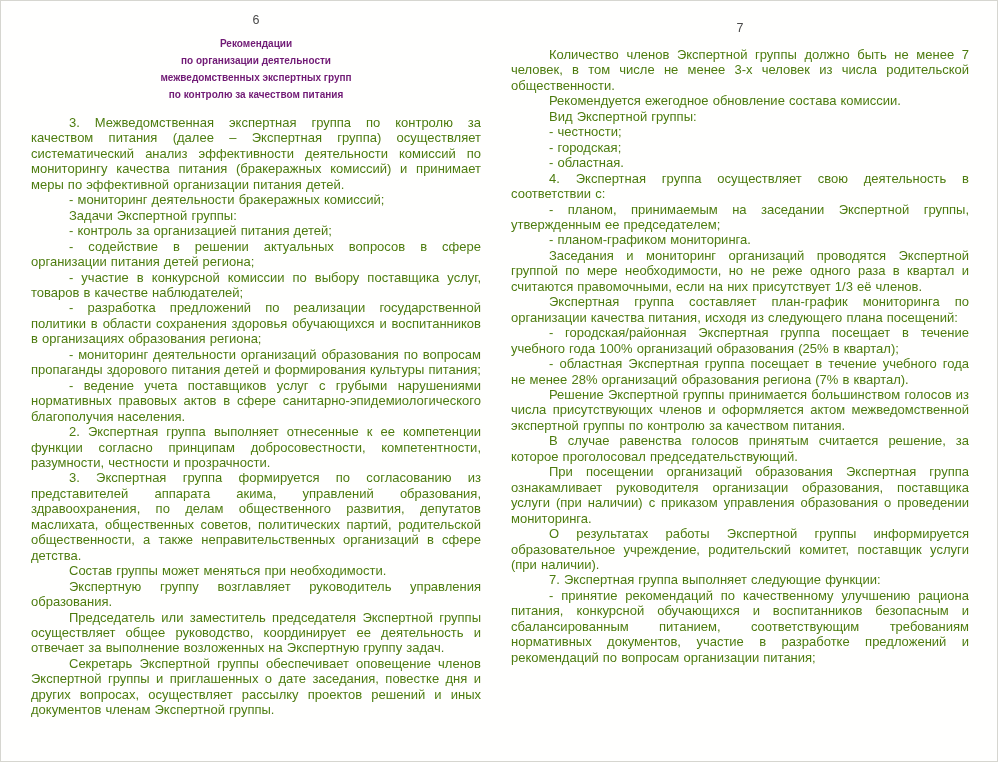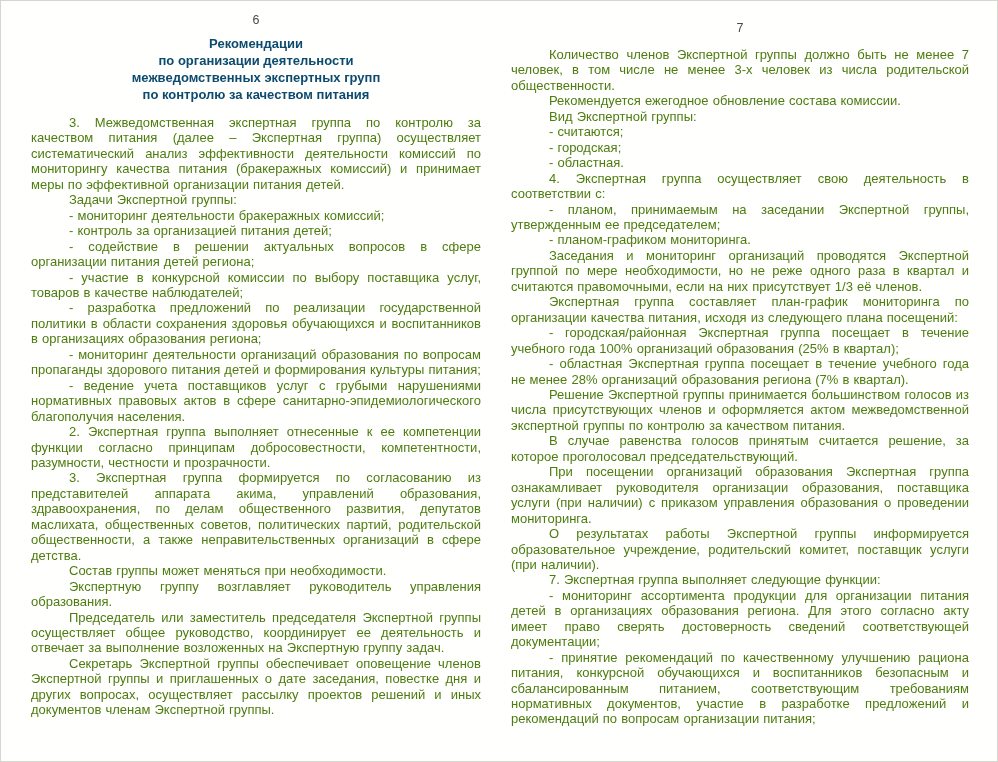--- a/index.html
+++ b/index.html
@@ -35,24 +35,24 @@
     font-size: 12.5px;
     color: #4a4a4a;
     margin: 0 0 8px 0;
   }
   .page-right .page-number {
     margin-bottom: 12px;
   }
   .doc-title {
     text-align: center;
     font-weight: bold;
-    font-size: 13px;
+    font-size: 10px;
     line-height: 17px;
     margin: 0 0 12px 0;
-    color: #0c4a6e;
+    color: #701a75;
   }
   .paragraphs .para {
     margin: 0;
     text-indent: 38px;
     text-align: justify;
     font-size: 13px;
     line-height: 15.45px;
     color: #4d7c0f;
     word-spacing: 0.5px;
   }
@@ -65,22 +65,22 @@
   <div class="page page-left">
     <div class="page-number">6</div>
     <div class="doc-title">
         <div class="title-line">Рекомендации</div>
         <div class="title-line">по организации деятельности</div>
         <div class="title-line">межведомственных экспертных групп</div>
         <div class="title-line">по контролю за качеством питания</div>
       </div>
     <div class="paragraphs">
         <p class="para">3. Межведомственная экспертная группа по контролю за качеством питания (далее – Экспертная группа) осуществляет систематический анализ эффективности деятельности комиссий по мониторингу качества питания (бракеражных комиссий) и принимает меры по эффективной организации питания детей.</p>
+        <p class="para">- мониторинг деятельности бракеражных комиссий;</p>
         <p class="para">Задачи Экспертной группы:</p>
-        <p class="para">- мониторинг деятельности бракеражных комиссий;</p>
         <p class="para">- контроль за организацией питания детей;</p>
         <p class="para">- содействие в решении актуальных вопросов в сфере организации питания детей региона;</p>
         <p class="para">- участие в конкурсной комиссии по выбору поставщика услуг, товаров в качестве наблюдателей;</p>
         <p class="para">- разработка предложений по реализации государственной политики в области сохранения здоровья обучающихся и воспитанников в организациях образования региона;</p>
         <p class="para">- мониторинг деятельности организаций образования по вопросам пропаганды здорового питания детей и формирования культуры питания;</p>
         <p class="para">- ведение учета поставщиков услуг с грубыми нарушениями нормативных правовых актов в сфере санитарно-эпидемиологического благополучия населения.</p>
         <p class="para">2. Экспертная группа выполняет отнесенные к ее компетенции функции согласно принципам добросовестности, компетентности, разумности, честности и прозрачности.</p>
         <p class="para">3. Экспертная группа формируется по согласованию из представителей аппарата акима, управлений образования, здравоохранения, по делам общественного развития, депутатов маслихата, общественных советов, политических партий, родительской общественности, а также неправительственных организаций в сфере детства.</p>
         <p class="para">Состав группы может меняться при необходимости.</p>
         <p class="para">Экспертную группу возглавляет руководитель управления образования.</p>
@@ -88,33 +88,32 @@
         <p class="para">Секретарь Экспертной группы обеспечивает оповещение членов Экспертной группы и приглашенных о дате заседания, повестке дня и других вопросах, осуществляет рассылку проектов решений и иных документов членам Экспертной группы.</p>
       </div>
   </div>
 
   <div class="page page-right">
     <div class="page-number">7</div>
     <div class="paragraphs">
         <p class="para">Количество членов Экспертной группы должно быть не менее 7 человек, в том числе не менее 3-х человек из числа родительской общественности.</p>
         <p class="para">Рекомендуется ежегодное обновление состава комиссии.</p>
         <p class="para">Вид Экспертной группы:</p>
-        <p class="para">- считаются;</p>
+        <p class="para">- честности;</p>
         <p class="para">- городская;</p>
         <p class="para">- областная.</p>
         <p class="para">4. Экспертная группа осуществляет свою деятельность в соответствии с:</p>
         <p class="para">- планом, принимаемым на заседании Экспертной группы, утвержденным ее председателем;</p>
         <p class="para">- планом-графиком мониторинга.</p>
         <p class="para">Заседания и мониторинг организаций проводятся Экспертной группой по мере необходимости, но не реже одного раза в квартал и считаются правомочными, если на них присутствует 1/3 её членов.</p>
         <p class="para">Экспертная группа составляет план-график мониторинга по организации качества питания, исходя из следующего плана посещений:</p>
         <p class="para">- городская/районная Экспертная группа посещает в течение учебного года 100% организаций образования (25% в квартал);</p>
         <p class="para">- областная Экспертная группа посещает в течение учебного года не менее 28% организаций образования региона (7% в квартал).</p>
         <p class="para">Решение Экспертной группы принимается большинством голосов из числа присутствующих членов и оформляется актом межведомственной экспертной группы по контролю за качеством питания.</p>
         <p class="para">В случае равенства голосов принятым считается решение, за которое проголосовал председательствующий.</p>
         <p class="para">При посещении организаций образования Экспертная группа ознакамливает руководителя организации образования, поставщика услуги (при наличии) с приказом управления образования о проведении мониторинга.</p>
         <p class="para">О результатах работы Экспертной группы информируется образовательное учреждение, родительский комитет, поставщик услуги (при наличии).</p>
         <p class="para">7. Экспертная группа выполняет следующие функции:</p>
-        <p class="para">- мониторинг ассортимента продукции для организации питания детей в организациях образования региона. Для этого согласно акту имеет право сверять достоверность сведений соответствующей документации;</p>
         <p class="para">- принятие рекомендаций по качественному улучшению рациона питания, конкурсной обучающихся и воспитанников безопасным и сбалансированным питанием, соответствующим требованиям нормативных документов, участие в разработке предложений и рекомендаций по вопросам организации питания;</p>
       </div>
   </div>
 
 </div>
 
 </body></html>

